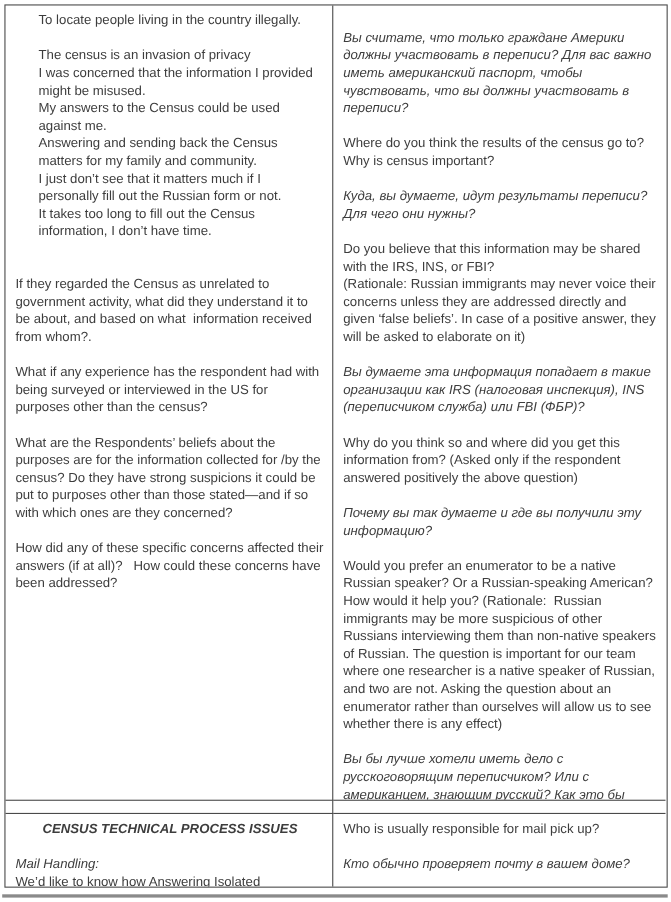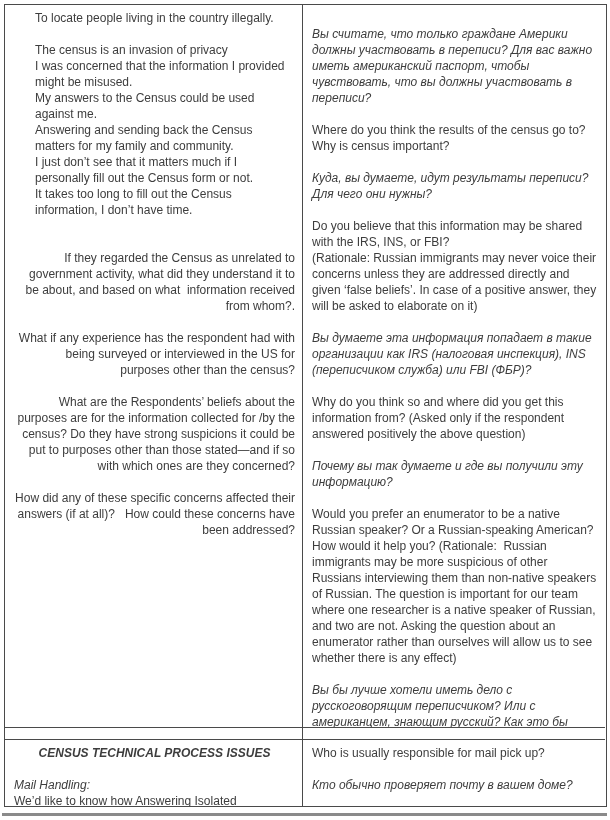--- a/index.html
+++ b/index.html
@@ -41,21 +41,21 @@
     left: 2px;
     top: 813px;
     width: 605px;
     height: 3px;
     background: #8a8a8a;
   }
   p { margin: 0; white-space: pre-wrap; }
   .statements { margin-left: 21px; margin-bottom: 32px; }
   .statements .s { margin: 0; }
   .statements .s.gap-after { margin-bottom: 16px; }
-  .q { margin: 0 0 16px 0; text-align: right; }
+  .q { margin: 0 0 16px 0; }
   .rp { margin: 0 0 16px 0; }
   .rp.first { margin-top: 16px; }
   .rp.no-gap { margin-bottom: 0; }
   .ru { font-style: italic; }
   .heading { font-weight: bold; font-style: italic; margin-bottom: 16px; text-align: center; }
   .subheading { font-style: italic; margin: 0; }
   .body-line { margin: 0; }
   .q-en { margin: 0 0 16px 0; }
   .q-ru { font-style: italic; margin: 0; }
 </style>
@@ -65,21 +65,21 @@
 <div class="page" style="--bg: #ffffff; --text: #3d3d3d; --border: #4a4a4a;">
   <div class="tbl">
 
     <div class="cell c1 rb">
       <div class="statements">
         <p class="s gap-after">To locate people living in the country illegally.</p>
         <p class="s">The census is an invasion of privacy</p>
         <p class="s">I was concerned that the information I provided might be misused.</p>
         <p class="s">My answers to the Census could be used against me.</p>
         <p class="s">Answering and sending back the Census matters for my family and community.</p>
-        <p class="s">I just don’t see that it matters much if I personally fill out the Census form or not.</p>
+        <p class="s">I just don’t see that it matters much if I personally fill out the Russian form or not.</p>
         <p class="s">It takes too long to fill out the Census information, I don’t have time.</p>
       </div>
       <p class="q">If they regarded the Census as unrelated to government activity, what did they understand it to be about, and based on what  information received from whom?.</p>
       <p class="q">What if any experience has the respondent had with being surveyed or interviewed in the US for purposes other than the census?</p>
       <p class="q">What are the Respondents’ beliefs about the purposes are for the information collected for /by the census? Do they have strong suspicions it could be put to purposes other than those stated—and if so with which ones are they concerned?</p>
       <p class="q">How did any of these specific concerns affected their answers (if at all)?   How could these concerns have been addressed?</p>
     </div>
 
     <div class="cell rb">
       <p class="rp ru first">Вы считате, что только граждане Америки должны участвовать в переписи? Для вас важно иметь американский паспорт, чтобы чувствовать, что вы должны участвовать в переписи?</p>

